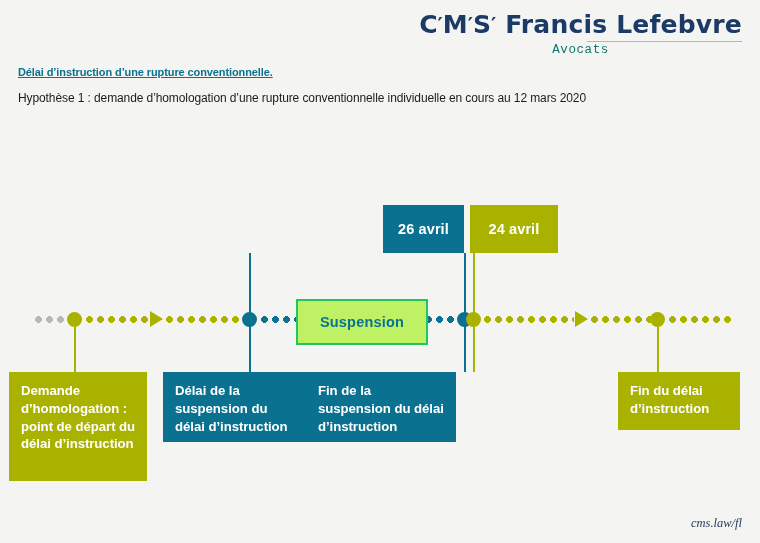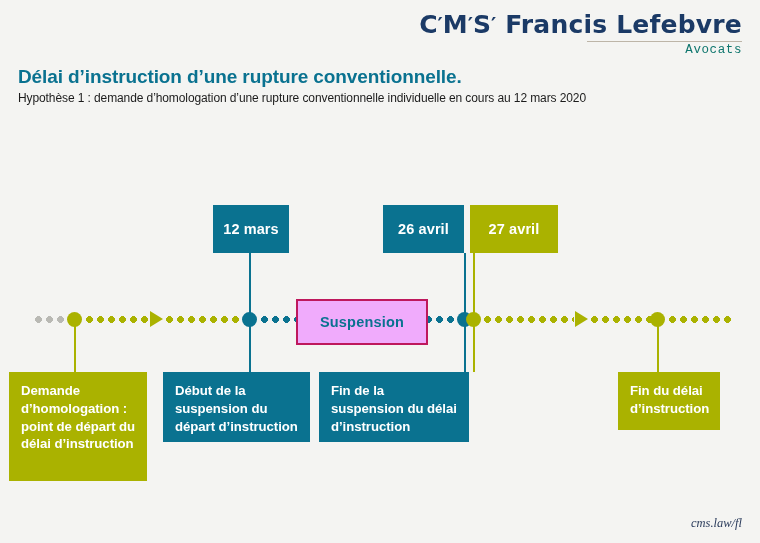--- a/index.html
+++ b/index.html
@@ -6,41 +6,41 @@
   body{
     width:760px;height:543px;
     background:#f4f4f2;
     font-family:"Liberation Sans", sans-serif;
     overflow:hidden;
     position:relative;
   }
   #stage{position:absolute;left:0;top:0;width:760px;height:543px;}
 
   
-  .logo{position:absolute;right:18px;top:12px;text-align:right;}
+  .logo{position:absolute;right:18px;top:12px;text-align:center;}
   .logo-main{
     font-family:"DejaVu Sans", sans-serif;
     font-size:25px;font-weight:bold;color:#1b3a66;
     letter-spacing:.2px;line-height:1.05;white-space:nowrap;
   }
   .logo-cms{letter-spacing:0px;}
   .logo-cms .sl{font-weight:bold;font-size:20px;vertical-align:2px;}
   .logo-rule{
     height:1px;background:#bdb5a8;margin:3px 0 1px auto;width:155px;
   }
   .logo-sub{
     font-size:12.5px;color:#0f766e;letter-spacing:.6px;
     font-family:Liberation Mono, monospace;
   }
 
   
   .title{
     position:absolute;left:18px;top:66px;
-    font-size:19px;font-weight:bold;color:#0a7290;
-    letter-spacing:-.1px;white-space:nowrap;
+    font-size:11px;font-weight:bold;color:#0a7290;
+    letter-spacing:-.1px;white-space:nowrap;text-decoration:underline;
   }
   .subtitle{
     position:absolute;left:18px;top:90px;width:690px;
     font-size:12px;color:#1c1c1c;line-height:1.42;
     letter-spacing:-.1px;
   }
 
   
   .axis{position:absolute;left:0;top:316px;height:8px;width:760px;}
   .dots{
@@ -80,21 +80,21 @@
     position:absolute;
     display:flex;align-items:center;justify-content:center;
     font-size:14.5px;font-weight:bold;color:#ffffff;
     letter-spacing:.1px;
   }
   .chip.teal{background:#0a7290;}
   .chip.olive{background:#aab200;}
 
   
   .susp{
-    position:absolute;background:#f0abfc;border:2px solid #be185d;
+    position:absolute;background:#bef264;border:2px solid #22c55e;
     display:flex;align-items:center;justify-content:center;
     font-size:14.5px;font-weight:bold;color:#0a7290;letter-spacing:.2px;
     z-index:5;
   }
 
   
   .card{
     position:absolute;
     font-size:13.2px;font-weight:bold;color:#ffffff;
     line-height:1.35;letter-spacing:-.05px;
@@ -133,28 +133,25 @@
   <div class="conn teal" style="left:249px;top:253px;height:68px;"></div>
 
   <div class="conn teal" style="left:249px;top:322px;height:50px;"></div>
 
   <div class="conn teal" style="left:464px;top:253px;height:119px;"></div>
 
   <div class="conn olive" style="left:473px;top:253px;height:119px;"></div>
 
   <div class="conn olive" style="left:657px;top:322px;height:50px;"></div>
 
-  <div class="chip teal" style="left:213px;top:205px;width:76px;height:48px;">
-    <span>12 mars</span>
-  </div>
   <div class="chip teal" style="left:383px;top:205px;width:81px;height:48px;">
     <span>26 avril</span>
   </div>
   <div class="chip olive" style="left:470px;top:205px;width:88px;height:48px;">
-    <span>27 avril</span>
+    <span>24 avril</span>
   </div>
 
   <div class="axis">
 
     <div class="dots grey" style="left:35px;width:35px;"></div>
 
     <div class="dots olive" style="left:86px;width:63px;"></div>
     <div class="arrow" style="left:150px;"></div>
     <div class="dots olive" style="left:166px;width:78px;"></div>
 
@@ -176,27 +173,27 @@
 
   <div class="susp" style="left:296px;top:299px;width:128px;height:42px;">
     <span>Suspension</span>
   </div>
 
   <div class="card olive" style="left:9px;top:372px;width:138px;height:109px;">
     <span>Demande d’homologation : point de départ du délai d’instruction</span>
   </div>
 
   <div class="card teal" style="left:163px;top:372px;width:147px;height:70px;">
-    <span>Début de la suspension du départ d’instruction</span>
+    <span>Délai de la suspension du délai d’instruction</span>
   </div>
 
-  <div class="card teal" style="left:319px;top:372px;width:150px;height:70px;">
+  <div class="card teal" style="left:306px;top:372px;width:150px;height:70px;">
     <span>Fin de la suspension du délai d’instruction</span>
   </div>
 
 
-  <div class="card olive" style="left:618px;top:372px;width:102px;height:58px;">
+  <div class="card olive" style="left:618px;top:372px;width:122px;height:58px;">
     <span>Fin du délai d’instruction</span>
   </div>
 
   <div class="footer">cms.law/fl</div>
 
 </div>
 
 </body></html>

